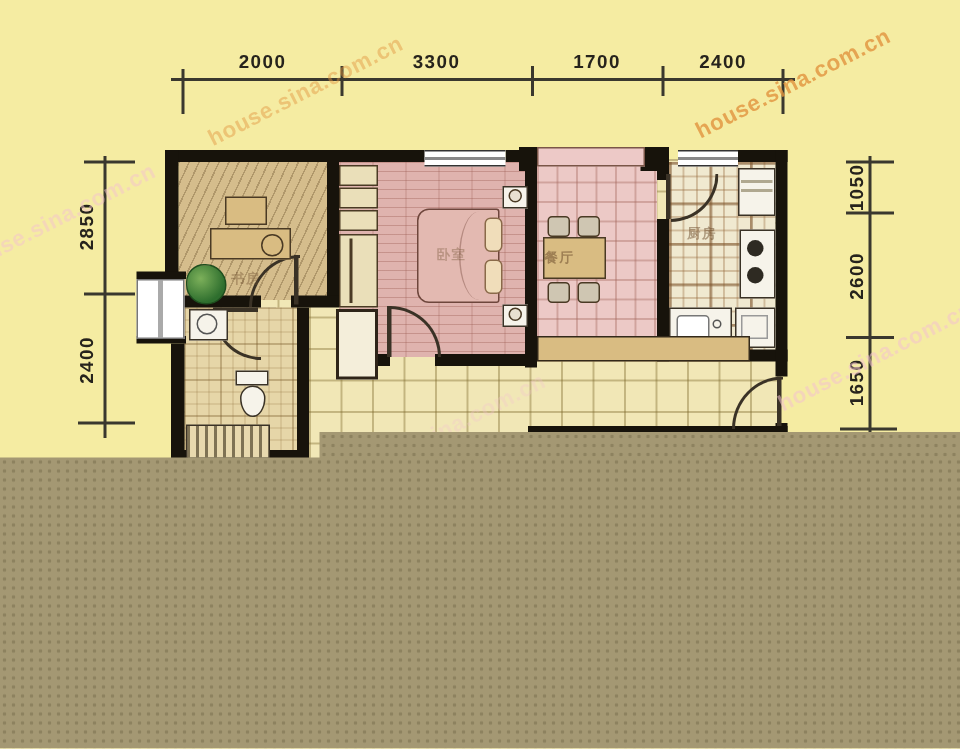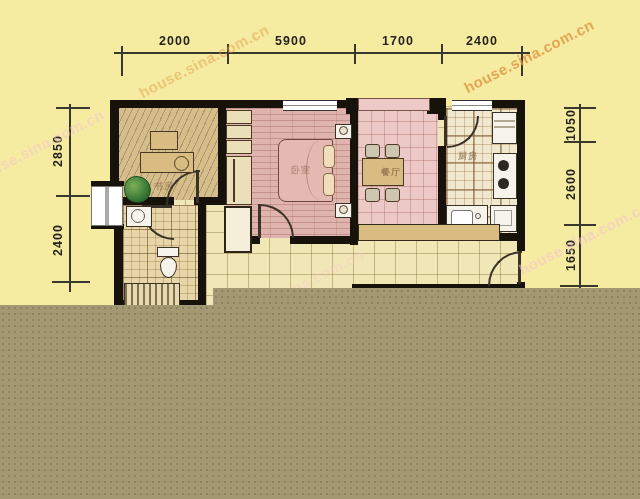--- a/index.html
+++ b/index.html
@@ -71,21 +71,21 @@
   <div class="wm wm-pink" style="left:235px;top:310px;opacity:.3">house.sina.com.cn</div>
   <div class="wm wm-pink" style="left:520px;top:262px;opacity:.55">house.sina.com.cn</div>
 
   <div class="abs dimline" style="left:114px;top:52px;width:416px;height:2px"></div>
   <div class="abs dimline" style="left:121px;top:46px;width:2px;height:30px"></div>
   <div class="abs dimline" style="left:227px;top:44px;width:2px;height:20px"></div>
   <div class="abs dimline" style="left:354px;top:44px;width:2px;height:20px"></div>
   <div class="abs dimline" style="left:441px;top:44px;width:2px;height:20px"></div>
   <div class="abs dimline" style="left:521px;top:46px;width:2px;height:30px"></div>
   <div class="hlab" style="left:175px;top:41px">2000</div>
-  <div class="hlab" style="left:291px;top:41px">5900</div>
+  <div class="hlab" style="left:291px;top:41px">3300</div>
   <div class="hlab" style="left:398px;top:41px">1700</div>
   <div class="hlab" style="left:482px;top:41px">2400</div>
 
   <div class="abs dimline" style="left:69px;top:104px;width:2px;height:188px"></div>
   <div class="abs dimline" style="left:56px;top:107px;width:34px;height:2px"></div>
   <div class="abs dimline" style="left:56px;top:195px;width:34px;height:2px"></div>
   <div class="abs dimline" style="left:52px;top:281px;width:38px;height:2px"></div>
   <div class="vlab" style="left:58px;top:151px">2850</div>
   <div class="vlab" style="left:58px;top:240px">2400</div>
 
@@ -187,19 +187,19 @@
   <div class="abs white-furn" style="left:126px;top:206px;width:26px;height:21px"></div>
   <div class="abs circle" style="left:131px;top:209px;width:14px;height:14px;border:1.5px solid #555;box-sizing:border-box"></div>
   <div class="abs white-furn" style="left:157px;top:247px;width:22px;height:10px"></div>
   <div class="abs white-furn" style="left:160px;top:257px;width:17px;height:21px;border-radius:50% 50% 50% 50%/40% 40% 60% 60%"></div>
   <div class="abs" style="left:124px;top:283px;width:56px;height:23px;background:repeating-linear-gradient(90deg,rgba(40,30,10,.55) 0 2px,transparent 2px 6px) #e8d9ae;border:1px solid #3a3226;box-sizing:border-box"></div>
 
   <div class="abs" style="left:358px;top:224px;width:142px;height:17px;background:#d9bc82;border:1.5px solid #33291a;box-sizing:border-box"></div>
 
   <div class="roomlabel" style="left:164px;top:186px;opacity:.40">书房</div>
   <div class="roomlabel" style="left:301px;top:170px;opacity:.35">卧室</div>
-  <div class="roomlabel" style="left:391px;top:172px;opacity:.55">餐厅</div>
+  <div class="roomlabel" style="left:373px;top:172px;opacity:.55">餐厅</div>
   <div class="roomlabel" style="left:468px;top:156px;opacity:.50">厨房</div>
 
   <div class="abs band" style="left:213px;top:288px;width:427px;height:19px"></div>
   <div class="abs band" style="left:0px;top:305px;width:640px;height:194px"></div>
 
 </div>
 
 </body></html>

